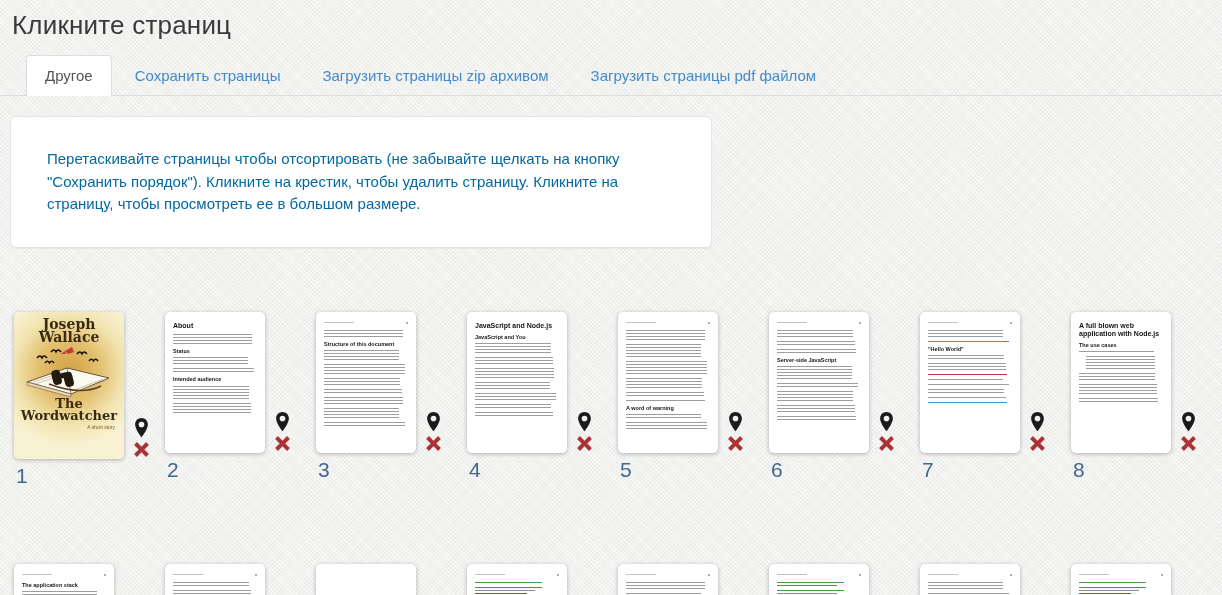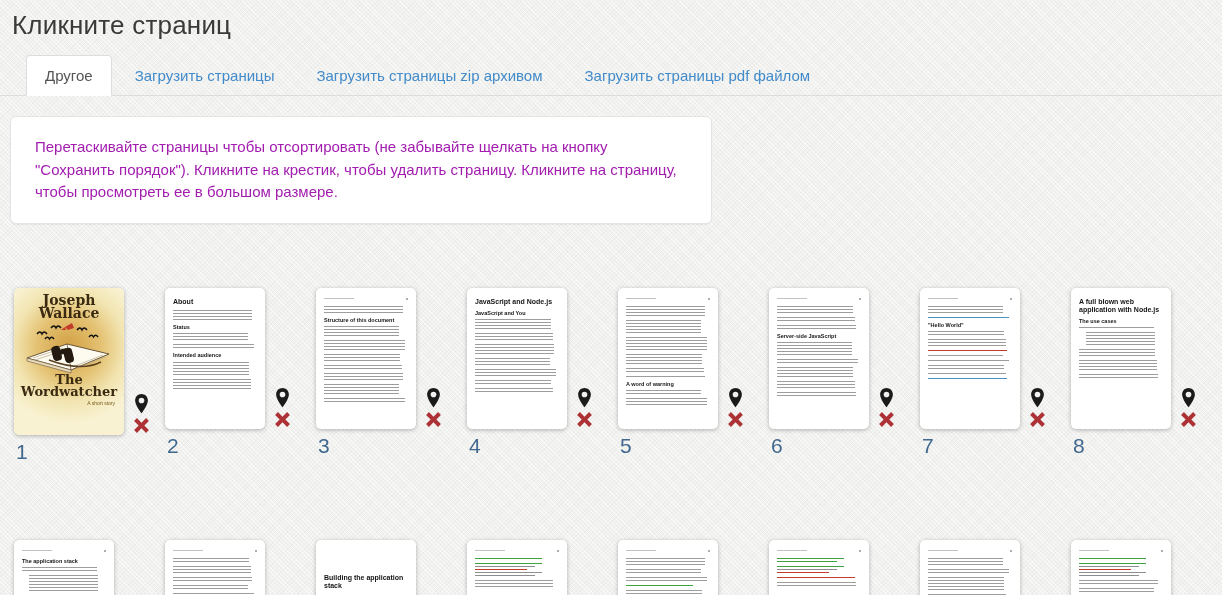--- a/index.html
+++ b/index.html
@@ -24,21 +24,21 @@
     display:inline-block;padding:11px 18px;margin-right:4px;margin-bottom:-1px;
     font-size:15px;color:#428bca;text-decoration:none;cursor:pointer;
     border:1px solid transparent;border-radius:4px 4px 0 0;white-space:nowrap;
   }
   .tab.active{background:#fff;border-color:#ddd;border-bottom-color:#fff;color:#555;cursor:default;}
   .well{
     margin:20px 0 0 10px;width:660px;
     background:#fff;border:1px solid #e4e4e4;border-radius:6px;
     padding:15px 20px;box-shadow:0 1px 1px rgba(0,0,0,.05);
   }
-  .well p{margin:4px;font-size:15px;line-height:1.5;color:#a21caf;}
+  .well p{margin:16px;font-size:15px;line-height:1.5;color:#0369a1;}
   #thumbs{margin:64px 0 0 10px;}
   .grid{display:flex;justify-content:flex-end;}
   .grid + .grid{margin-top:76px;}
   .cell{width:151px;flex:0 0 151px;}
   .trow{display:flex;align-items:flex-end;}
   .thumb{
     width:100px;height:141px;box-sizing:border-box;
     background:#fff;border-radius:5px;box-shadow:0 1px 4px rgba(0,0,0,.28);
     padding:10px 8px 7px;overflow:hidden;cursor:pointer;flex:0 0 auto;
   }
@@ -71,21 +71,21 @@
     font-size:13px;line-height:.95;text-align:center;color:#3a2a12;}
   .cover-tag{align-self:flex-end;margin:1px 9px 0 0;font-size:5px;color:#7a5a20;}
 </style>
 </head>
 <body>
 
 <div class="root">
   <h1 class="page-title">Кликните страниц</h1>
   <div class="tabbar">
       <a class="tab active">Другое</a>
-      <a class="tab">Загрузить страницы</a>
+      <a class="tab">Сохранить страницы</a>
       <a class="tab">Загрузить страницы zip архивом</a>
       <a class="tab">Загрузить страницы pdf файлом</a>
     </div>
   <div class="well">
     <p>Перетаскивайте страницы чтобы отсортировать (не забывайте щелкать на кнопку "Сохранить порядок"). Кликните на крестик, чтобы удалить страницу. Кликните на страницу, чтобы просмотреть ее в большом размере.</p>
   </div>
   <div id="thumbs">
       <div class="grid">
         <div class="cell">
           <div class="trow">

